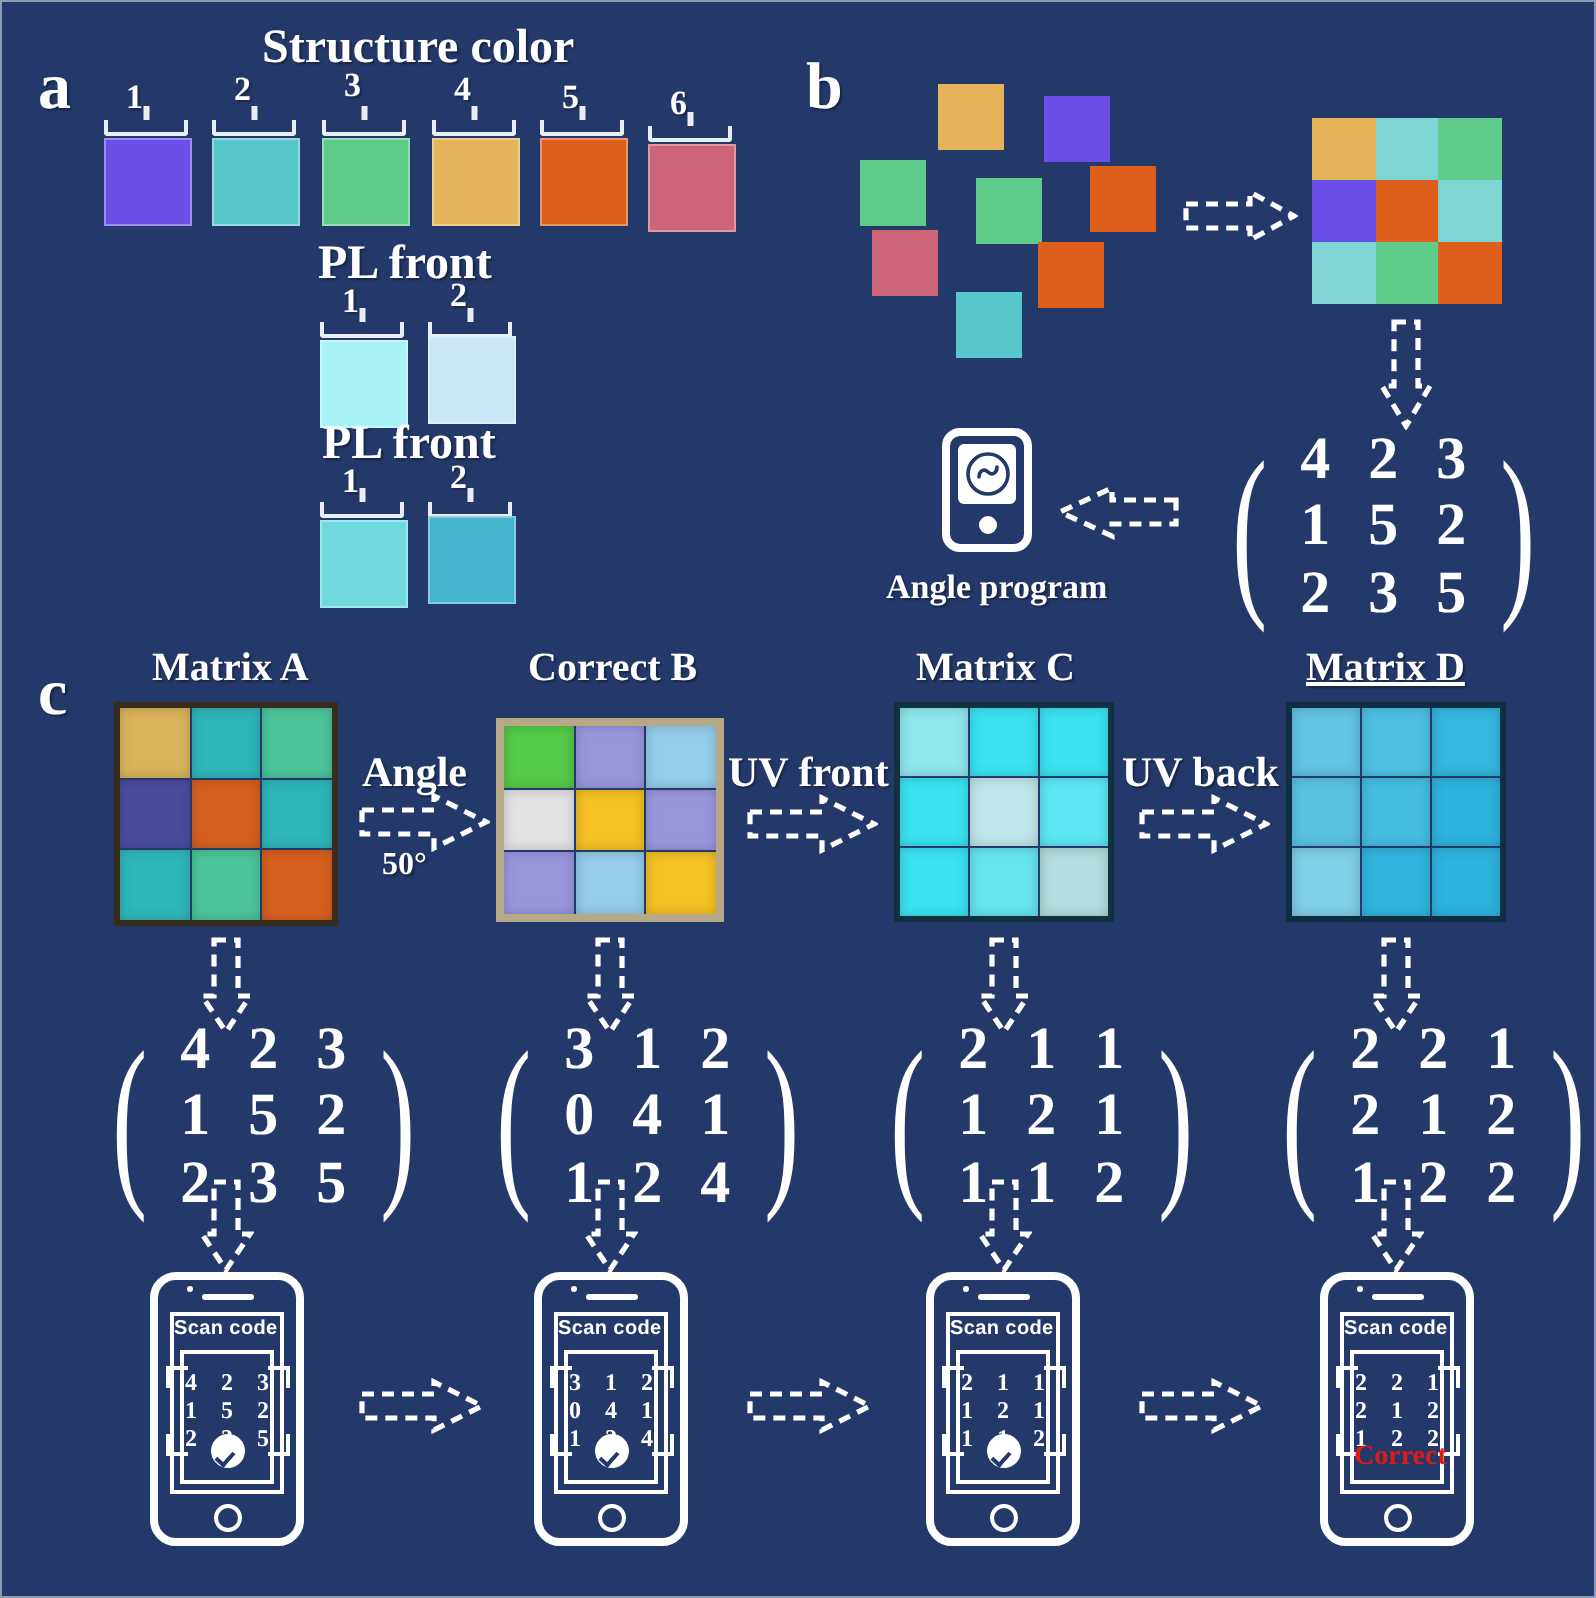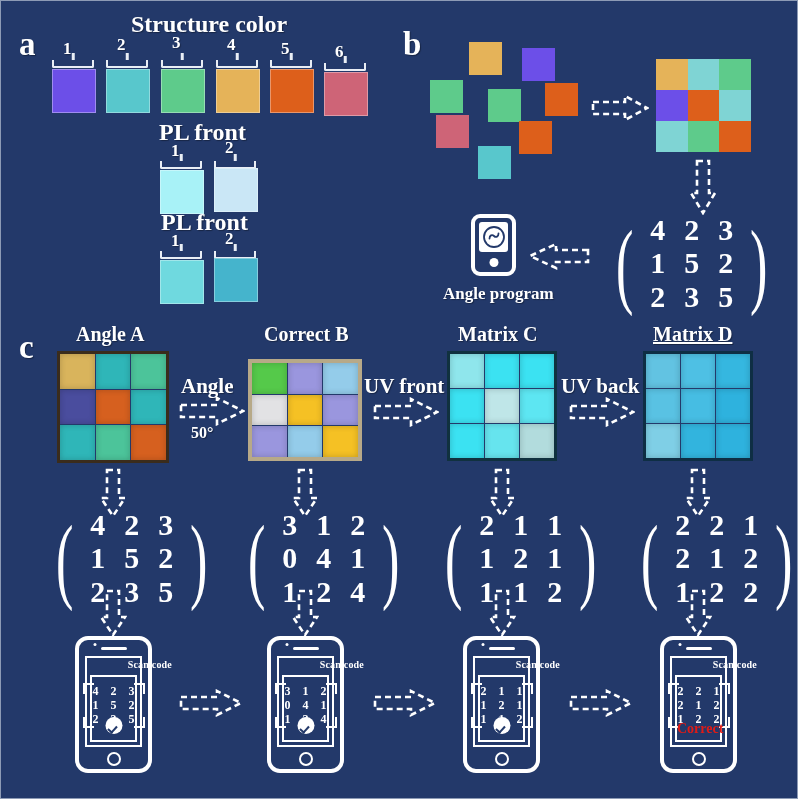--- a/index.html
+++ b/index.html
@@ -55,22 +55,22 @@
   .darrow{position:absolute;}
   
   .phone{position:absolute;border:4px solid #ffffff;border-radius:13px;box-sizing:border-box;
          background:#23396A;}
   .phone .speaker{position:absolute;left:50%;transform:translateX(-50%);top:7px;
          width:26px;height:3px;background:#fff;border-radius:2px;}
   .phone .cam{position:absolute;left:50%;transform:translateX(-50%);top:3px;margin-left:-19px;
          width:3px;height:3px;background:#fff;border-radius:50%;}
   .phone .screen{position:absolute;left:6px;right:6px;top:16px;bottom:22px;
          border:2.5px solid #fff;box-sizing:border-box;}
-  .phone .scanlbl{width:100%;text-align:right;color:#fff;font-size:10px;font-weight:bold;
-         font-family:Liberation Serif, serif;padding-top:1px;letter-spacing:.2px;margin-left:32px;}
+  .phone .scanlbl{width:100%;text-align:left;color:#fff;font-size:10px;font-weight:bold;
+         font-family:Liberation Sans, sans-serif;padding-top:1px;letter-spacing:.2px;}
   .phone .inner{position:absolute;left:3px;right:3px;top:17px;bottom:3px;border:2px solid #fff;box-sizing:border-box;}
   .phone .home{position:absolute;left:50%;transform:translateX(-50%);bottom:3px;
          width:14px;height:14px;border:2.5px solid #fff;border-radius:50%;box-sizing:border-box;}
   .codebox{position:absolute;left:50%;transform:translateX(-50%);top:6px;width:62px;height:45px;}
   .codebox .corner{position:absolute;width:9px;height:9px;border:2.5px solid #fff;}
   .codebox .tl{left:0;top:0;border-right:none;border-bottom:none;}
   .codebox .tr{right:0;top:0;border-left:none;border-bottom:none;}
   .codebox .bl{left:0;bottom:0;border-right:none;border-top:none;}
   .codebox .br{right:0;bottom:0;border-left:none;border-top:none;}
   .codebox .cnums{position:absolute;left:4px;right:4px;top:1px;
@@ -217,21 +217,21 @@
         <circle cx="12" cy="12" r="10" fill="none" stroke="#23396A" stroke-width="1.8"></circle>
         <path d="M7.5 13.5 C7.5 10.5 10 9 12 11 C14 13 16.5 11.5 16.5 8.5" fill="none" stroke="#23396A" stroke-width="1.8" stroke-linecap="round"></path>
       </svg>
     </div>
     <div class="mpdot"></div>
   </div>
   <div class="abs ttl" style="left:442px;top:283px;font-size:17px;">Angle program</div>
 
   <div class="abs panel-letter" style="left:18px;top:330px;">c</div>
 
-  <div class="abs ttl mx-title" style="left:75px;top:322px;">Angle A</div>
+  <div class="abs ttl mx-title" style="left:75px;top:322px;">Matrix A</div>
   <div class="abs ttl mx-title" style="left:263px;top:322px;">Correct B</div>
   <div class="abs ttl mx-title" style="left:457px;top:322px;">Matrix C</div>
   <div class="abs ttl mx-title" style="left:652px;top:322px;text-decoration:underline;">Matrix D</div>
 
   <div class="photo" id="phA" style="left:56px;top:350px;width:112px;height:112px;border:3px solid #3A2C1C;">
       <div class="ptiles">
         <div style="background: rgb(217, 180, 92); box-shadow: rgba(0, 0, 0, 0.2) 0px 0px 6px inset;"></div>
         <div style="background: rgb(47, 182, 184); box-shadow: rgba(0, 0, 0, 0.2) 0px 0px 6px inset;"></div>
         <div style="background: rgb(76, 196, 154); box-shadow: rgba(0, 0, 0, 0.2) 0px 0px 6px inset;"></div>
         <div style="background: rgb(74, 77, 158); box-shadow: rgba(0, 0, 0, 0.2) 0px 0px 6px inset;"></div>

